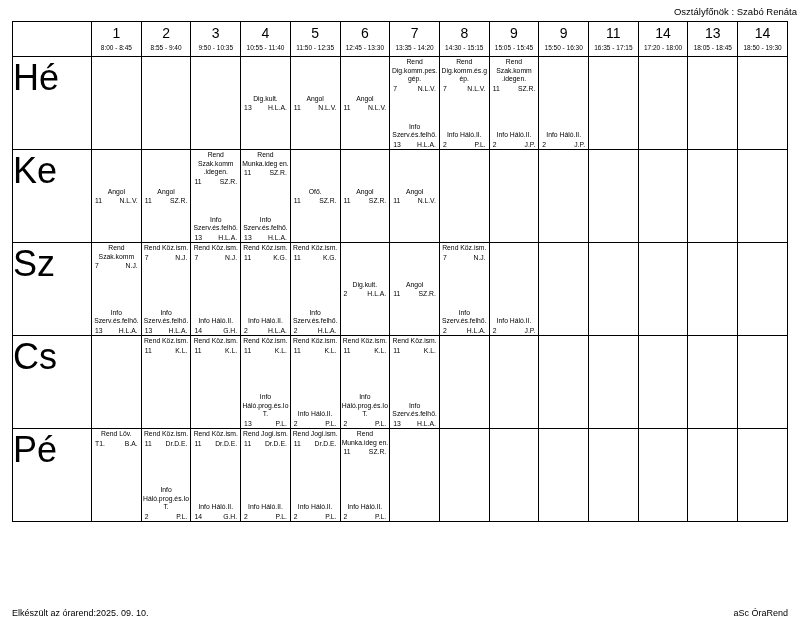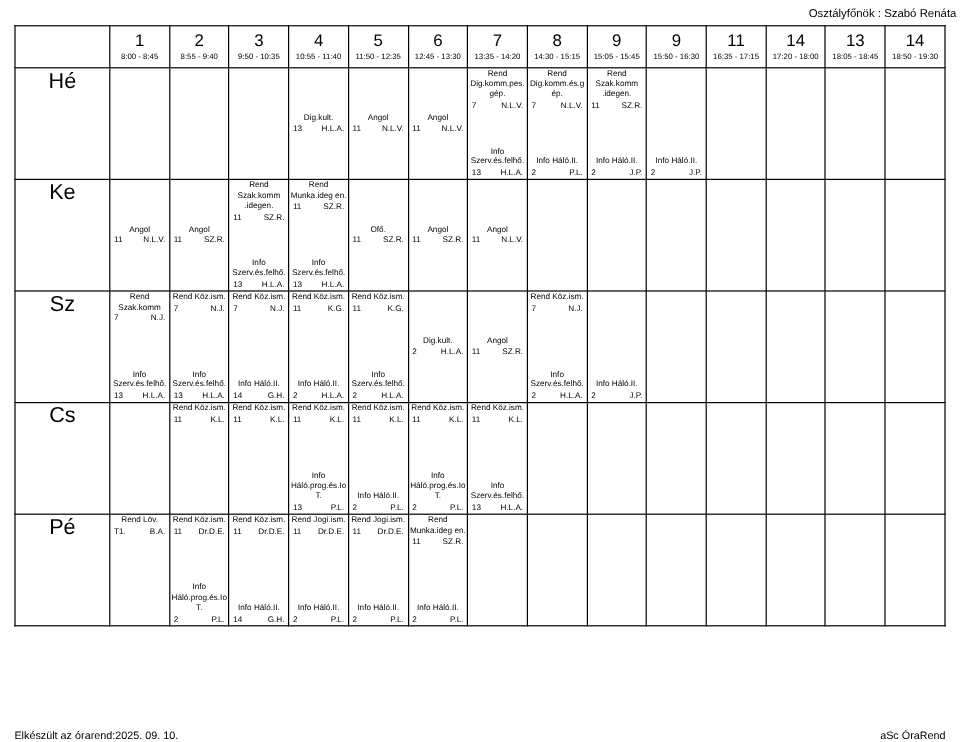--- a/index.html
+++ b/index.html
@@ -49,23 +49,23 @@
     line-height:14px;
   }
   th.hcell .time{
     display:block;
     font-size:6.5px;
     padding-top:4px;
     line-height:8px;
     color:#000;
   }
   td.daycell{
-    text-align:center;
+    text-align:left;
     vertical-align:middle;
-    font-size:18px;
+    font-size:36px;
     height:92px;
   }
   td.lesson{
     height:92px;
     position:relative;
   }
   .card{
     font-size:6.8px;
     line-height:8.5px;
     text-align:center;

